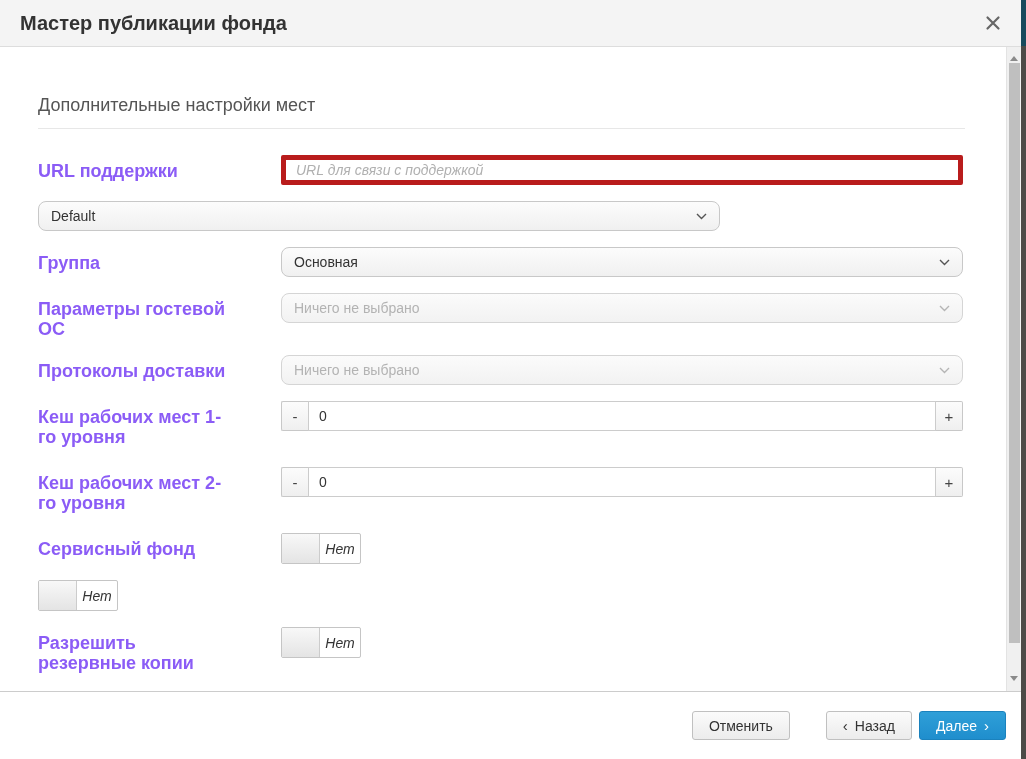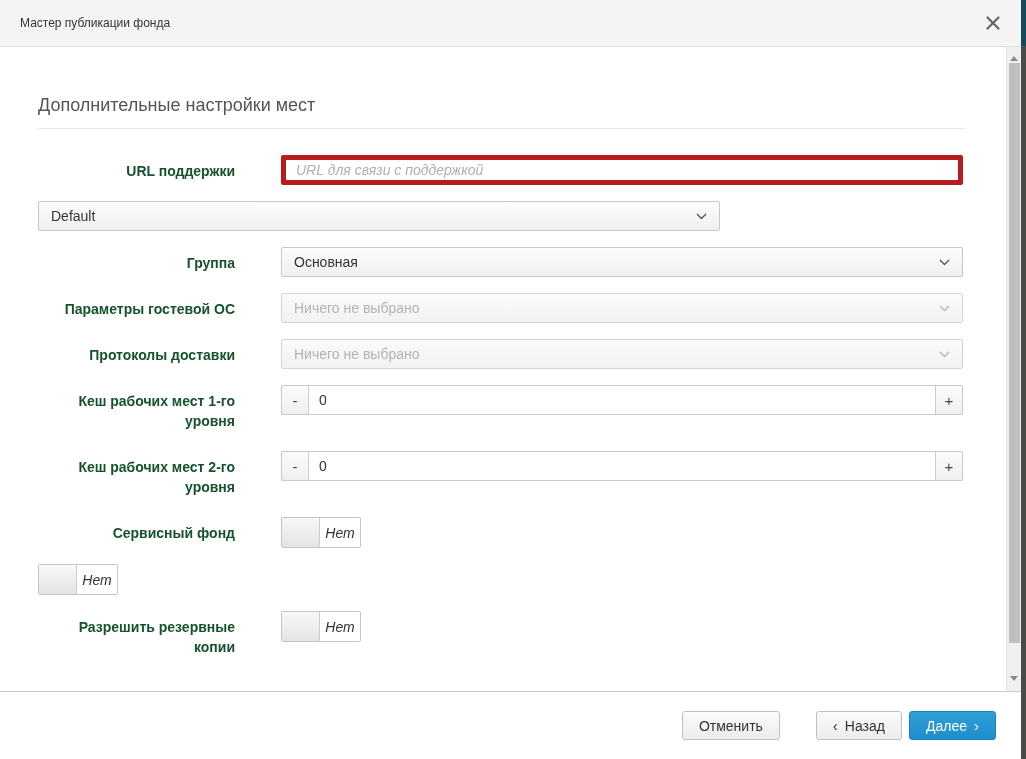--- a/index.html
+++ b/index.html
@@ -12,48 +12,48 @@
   .edge-strip { position:absolute; top:0; right:0; width:5px; height:759px; background:#4c4a47; }
   .edge-strip .strip-top { width:100%; height:46px; background:#174a5d; }
 
   .dialog { position:absolute; top:0; left:0; width:1021px; height:759px; background:#fff; display:flex; flex-direction:column; }
 
   
   .dlg-header {
     height:47px; background:#f4f4f4; border-bottom:1px solid #ddd;
     display:flex; align-items:center; padding:0 16px 0 20px; flex:0 0 auto;
   }
-  .dlg-title { font-size:12px; font-weight:normal; color:#333; }
+  .dlg-title { font-size:20px; font-weight:bold; color:#333; }
   .dlg-close { margin-left:auto; width:24px; height:24px; display:flex; align-items:center; justify-content:center; cursor:pointer; }
   .dlg-close svg { display:block; }
 
   
   .dlg-body { position:relative; flex:1 1 auto; background:#fff; overflow:hidden; }
   .content { margin:0 56px 0 38px; padding-top:48px; width:927px; }
 
   .section-title { font-size:18px; font-weight:400; color:#555; margin-bottom:12px; }
   .section-rule { border:none; border-top:1px solid #e7e7e7; margin-bottom:26px; }
 
   .form-row { display:flex; align-items:flex-start; margin-bottom:16px; min-height:30px; }
   .form-row.tall { margin-bottom:20px; }
   .row-label {
-    width:197px; flex:0 0 197px; text-align:right; margin-right:46px;
-    font-size:14px; font-weight:600; color:#14532d; line-height:20px; padding-top:6px;
+    width:197px; flex:0 0 197px; margin-right:46px;
+    font-size:18px; font-weight:600; color:#8b5cf6; line-height:20px; padding-top:6px;
   }
   .row-control { flex:1 1 auto; }
 
   .text-input {
     width:682px; height:30px; border:5px solid #b91c1c; border-radius:2px;
     padding:0 10px; font-size:14px; color:#333; background:#fff;
     font-family:"Liberation Sans","DejaVu Sans",sans-serif;
   }
   .text-input::placeholder { color:#b0b0b0; font-style:italic; opacity:1; }
 
   .select-box {
-    width:682px; height:30px; border:1px solid #c8c8c8; border-radius:2px;
+    width:682px; height:30px; border:1px solid #c8c8c8; border-radius:8px;
     background:linear-gradient(#fcfcfc,#f0f0f0);
     display:flex; align-items:center; padding:0 12px; font-size:14px; color:#333;
     cursor:pointer; position:relative;
   }
   .select-box .chevron { margin-left:auto; display:flex; align-items:center; }
   .select-box.disabled { color:#b3b3b3; cursor:default; background:linear-gradient(#fbfbfb,#f2f2f2); border-color:#d5d5d5; }
 
   .spinner { display:flex; width:682px; height:30px; }
   .spin-btn {
     width:27px; height:30px; border:1px solid #c8c8c8;
@@ -84,21 +84,21 @@
   .sb-arrow.up { top:4px; }
   .sb-arrow.down { bottom:6px; }
   .tri-up { width:0; height:0; border-left:4px solid transparent; border-right:4px solid transparent; border-bottom:5px solid #8a8a8a; }
   .tri-down { width:0; height:0; border-left:4px solid transparent; border-right:4px solid transparent; border-top:5px solid #8a8a8a; }
   .sb-thumb { position:absolute; top:16px; left:2px; width:11px; height:580px; background:#bfbfbf; cursor:pointer; }
 
   
   .dlg-footer {
     flex:0 0 68px; border-top:1px solid #ccc; background:#fff;
     display:flex; align-items:flex-start; justify-content:flex-end;
-    padding:19px 25px 0 0;
+    padding:19px 15px 0 0;
   }
   .btn {
     height:29px; border:1px solid #c0c0c0; border-radius:3px;
     background:linear-gradient(#fbfbfb,#ececec); color:#333; font-size:14px;
     padding:0 16px; display:flex; align-items:center; gap:7px; cursor:pointer;
     font-family:"Liberation Sans","DejaVu Sans",sans-serif;
   }
   .btn-cancel { margin-right:36px; }
   .btn-back { margin-right:7px; }
   .btn-primary {

